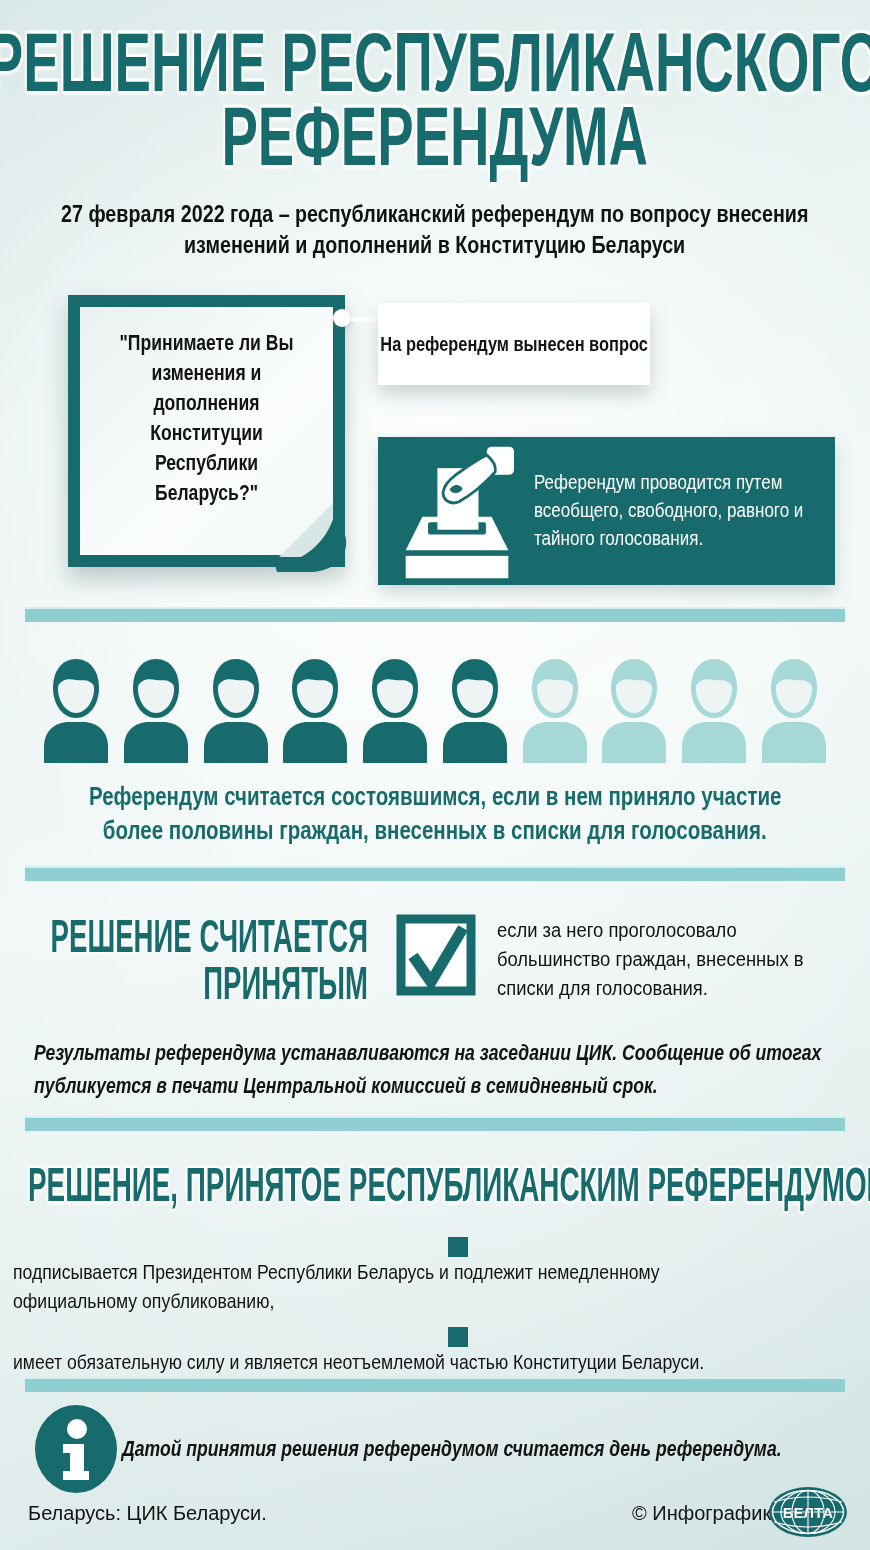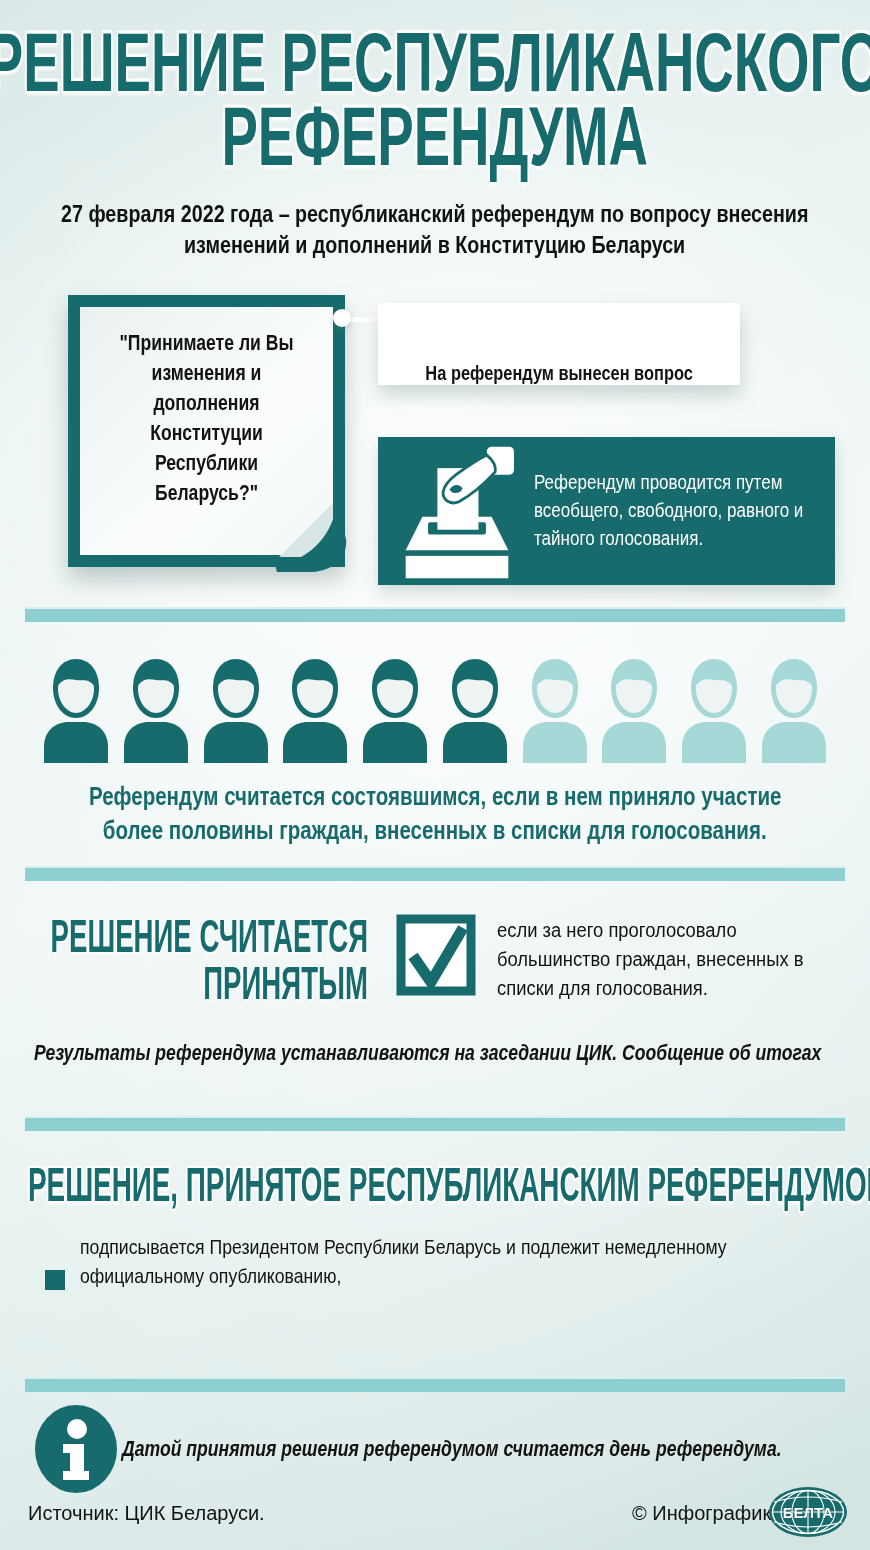--- a/index.html
+++ b/index.html
@@ -21,21 +21,21 @@
 
   
   .note{position:absolute;left:68px;top:295px;width:277px;height:272px;background:#176b6d;box-shadow:0 12px 22px rgba(80,110,110,.35);}
   .note-inner{position:absolute;left:12px;top:12px;right:12px;bottom:12px;background:linear-gradient(135deg,#e9f1f0 0%,#fbfdfd 60%,#f2f7f7 100%);display:flex;align-items:center;justify-content:center;}
   .note-inner>span{width:300px;font-size:22px;line-height:30px;font-weight:bold;text-align:center;transform:scaleX(0.8);transform-origin:50% 50%;padding-bottom:26px;}
   .note-fold{position:absolute;right:-10px;bottom:-12px;}
 
   .connector-line{position:absolute;left:344px;top:317px;width:38px;height:5px;background:#fff;}
   .connector-dot{position:absolute;left:333px;top:309px;width:18px;height:18px;border-radius:50%;background:#fff;box-shadow:0 2px 4px rgba(90,120,120,.3);}
 
-  .callout{position:absolute;left:378px;top:303px;width:362px;height:82px;background:#fff;box-shadow:0 10px 18px rgba(80,110,110,.28);display:flex;align-items:flex-end;justify-content:center;}
+  .callout{position:absolute;left:378px;top:303px;width:272px;height:82px;background:#fff;box-shadow:0 10px 18px rgba(80,110,110,.28);display:flex;align-items:center;justify-content:center;}
   .callout>span{white-space:nowrap;font-size:20px;font-weight:bold;transform:scaleX(0.82);transform-origin:50% 50%;}
 
   .method{position:absolute;left:378px;top:412px;width:457px;height:148px;background:#176b6d;box-shadow:0 8px 16px rgba(80,110,110,.25);margin-top:25px;}
   .method-icon{position:absolute;left:18px;top:5px;}
   .method-text{position:absolute;left:156px;top:31px;width:340px;color:#fff;font-size:20px;line-height:28px;transform:scaleX(0.85);transform-origin:0 0;}
 
   .band{position:absolute;left:25px;width:820px;height:13px;background:#8ed0d2;border-top:2px solid #d8efef;}
   .band1{top:607px;} .band2{top:866px;} .band3{top:1116px;} .band4{top:1377px;}
 
   .voters{position:absolute;left:40px;top:657px;width:790px;display:flex;justify-content:space-between;align-items:flex-end;}
@@ -46,21 +46,21 @@
   .checkbox{position:absolute;left:396px;top:913px;}
   .condition{position:absolute;left:497px;top:916px;width:345px;font-size:20px;line-height:29px;transform:scaleX(0.92);transform-origin:0 0;}
 
   .results-line{position:absolute;left:34px;}
   .results-line>span{display:inline-block;white-space:nowrap;font-size:22px;line-height:33px;font-weight:bold;font-style:italic;transform:scaleX(0.8);transform-origin:0 0;}
   .rl1{top:1036px;} .rl2{top:1069px;}
 
   .adopted-heading{position:absolute;left:28px;top:1160px;white-space:nowrap;font-size:48px;line-height:50px;font-weight:bold;color:#176b6d;transform:scaleX(0.58);transform-origin:0 0;}
 
   .bullets{position:absolute;left:45px;top:1232px;width:825px;margin:0;padding:0;list-style:none;}
-  .bullets li{display:flex;align-items:flex-end;margin-bottom:7px;}
+  .bullets li{display:flex;align-items:center;margin-bottom:7px;flex-direction:column;}
   .bullet-sq{flex:0 0 auto;width:20px;height:20px;background:#176b6d;margin-top:5px;}
   .bullet-text{margin-left:15px;width:905px;font-size:21px;line-height:29px;transform:scaleX(0.84);transform-origin:0 0;}
 
   .info-icon{position:absolute;left:34px;top:1404px;}
   .info-text{position:absolute;left:122px;top:1435px;}
   .info-text>span{display:inline-block;white-space:nowrap;font-size:22px;line-height:28px;font-weight:bold;font-style:italic;transform:scaleX(0.8);transform-origin:0 0;}
 
   .source{position:absolute;left:28px;top:1502px;font-size:20px;}
   .credit{position:absolute;left:632px;top:1502px;font-size:20px;}
   .logo{position:absolute;left:768px;top:1486px;}
@@ -192,37 +192,42 @@
     <div>РЕШЕНИЕ СЧИТАЕТСЯ</div>
     <div>ПРИНЯТЫМ</div>
   </div>
   <svg class="checkbox" width="80" height="84" viewBox="0 0 80 84">
     <rect x="5" y="6" width="70" height="72" fill="#ffffff" stroke="#176b6d" stroke-width="9"></rect>
     <path d="M17 43 L35 69 L67 15" fill="none" stroke="#176b6d" stroke-width="11"></path>
   </svg>
   <div class="condition">если за него проголосовало большинство граждан, внесенных в списки для голосования.</div>
 
   <div class="results-line rl1"><span>Результаты референдума устанавливаются на заседании ЦИК. Сообщение об итогах</span></div>
+  <div class="results-line rl2"><span>публикуется в печати Центральной комиссией в семидневный срок.</span></div>
 
   <div class="adopted-heading glow">РЕШЕНИЕ, ПРИНЯТОЕ РЕСПУБЛИКАНСКИМ РЕФЕРЕНДУМОМ</div>
   <ul class="bullets">
     <li>
       <span class="bullet-sq"></span>
       <span class="bullet-text">подписывается Президентом Республики Беларусь и подлежит немедленному официальному опубликованию,</span>
     </li>
+    <li>
+      <span class="bullet-sq"></span>
+      <span class="bullet-text">имеет обязательную силу и является неотъемлемой частью Конституции Беларуси.</span>
+    </li>
   </ul>
 
   <svg class="info-icon" width="84" height="90" viewBox="0 0 84 90">
     <ellipse cx="42" cy="45" rx="41" ry="44" fill="#176b6d"></ellipse>
     <circle cx="43" cy="25" r="10" fill="#ffffff"></circle>
     <path d="M29 40 L50 40 L50 67 L55 67 L55 76 L29 76 L29 67 L36 67 L36 49 L29 49 Z" fill="#ffffff"></path>
   </svg>
   <div class="info-text"><span>Датой принятия решения референдумом считается день референдума.</span></div>
 
-  <div class="source">Источник: ЦИК Беларуси.</div>
+  <div class="source">Беларусь: ЦИК Беларуси.</div>
   <div class="credit">© Инфографика</div>
   <svg class="logo" width="80" height="52" viewBox="0 0 80 52">
     <ellipse cx="40" cy="26" rx="39" ry="25" fill="#176b6d"></ellipse>
     <ellipse cx="40" cy="26" rx="35.5" ry="21.5" fill="none" stroke="#ffffff" stroke-width="1.4"></ellipse>
     <ellipse cx="40" cy="26" rx="16" ry="21.5" fill="none" stroke="#ffffff" stroke-width="1.1"></ellipse>
     <ellipse cx="40" cy="26" rx="27" ry="21.5" fill="none" stroke="#ffffff" stroke-width="1.1"></ellipse>
     <line x1="40" y1="4.5" x2="40" y2="47.5" stroke="#ffffff" stroke-width="1.1"></line>
     <path d="M6 16 Q40 6 74 16" fill="none" stroke="#ffffff" stroke-width="1.1"></path>
     <path d="M6 36 Q40 46 74 36" fill="none" stroke="#ffffff" stroke-width="1.1"></path>
     <line x1="4.5" y1="26" x2="75.5" y2="26" stroke="#ffffff" stroke-width="1.1"></line>

